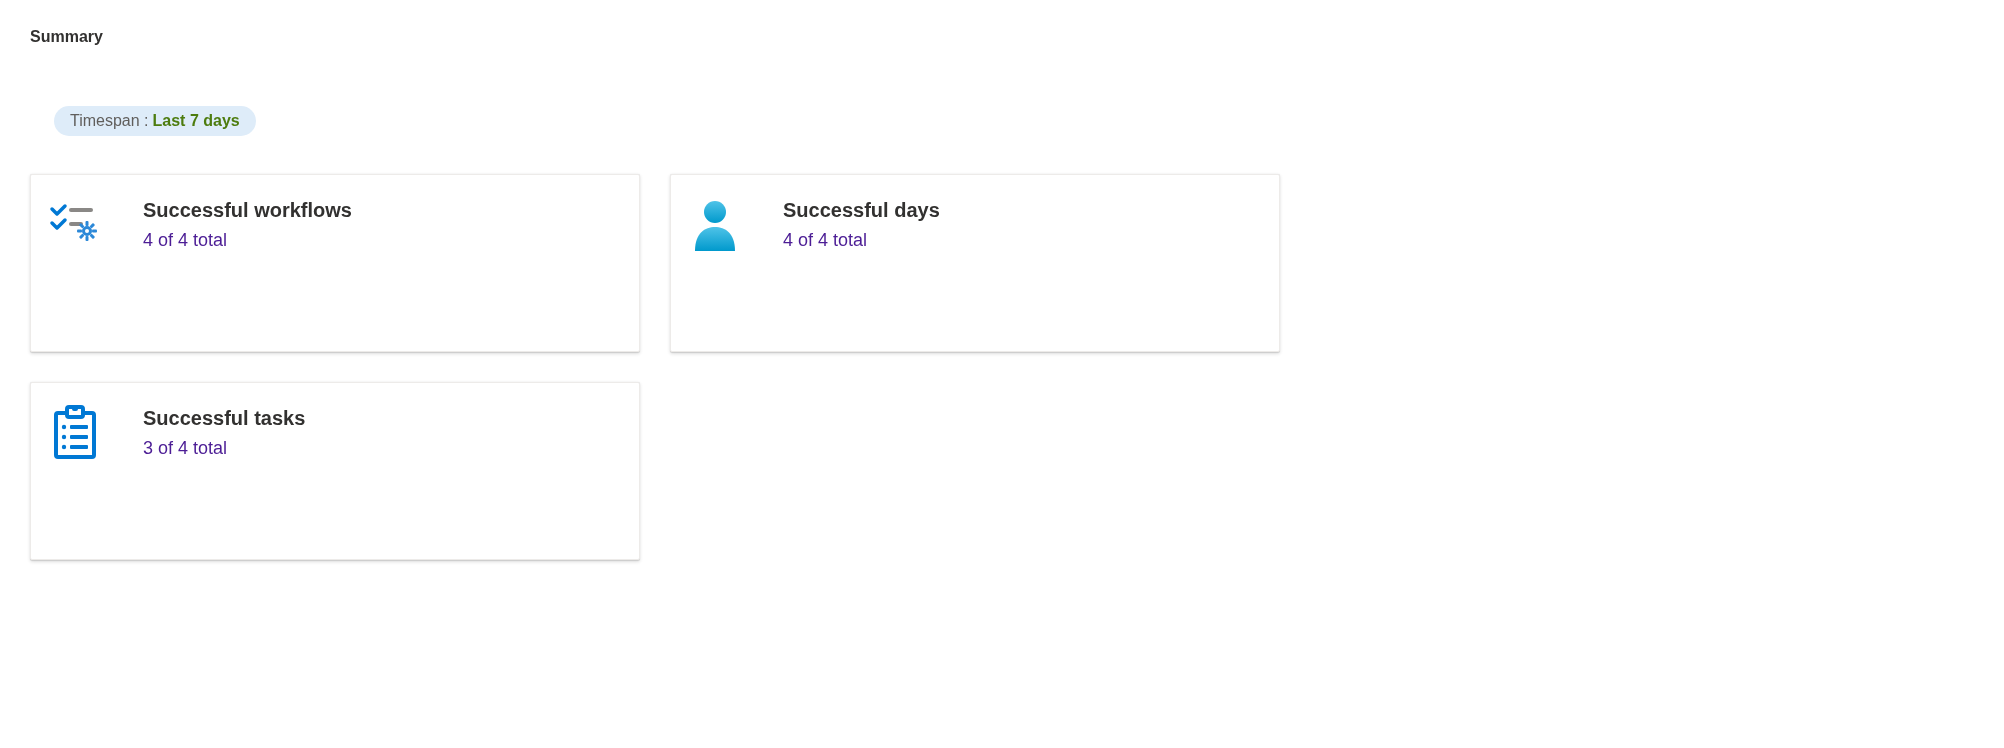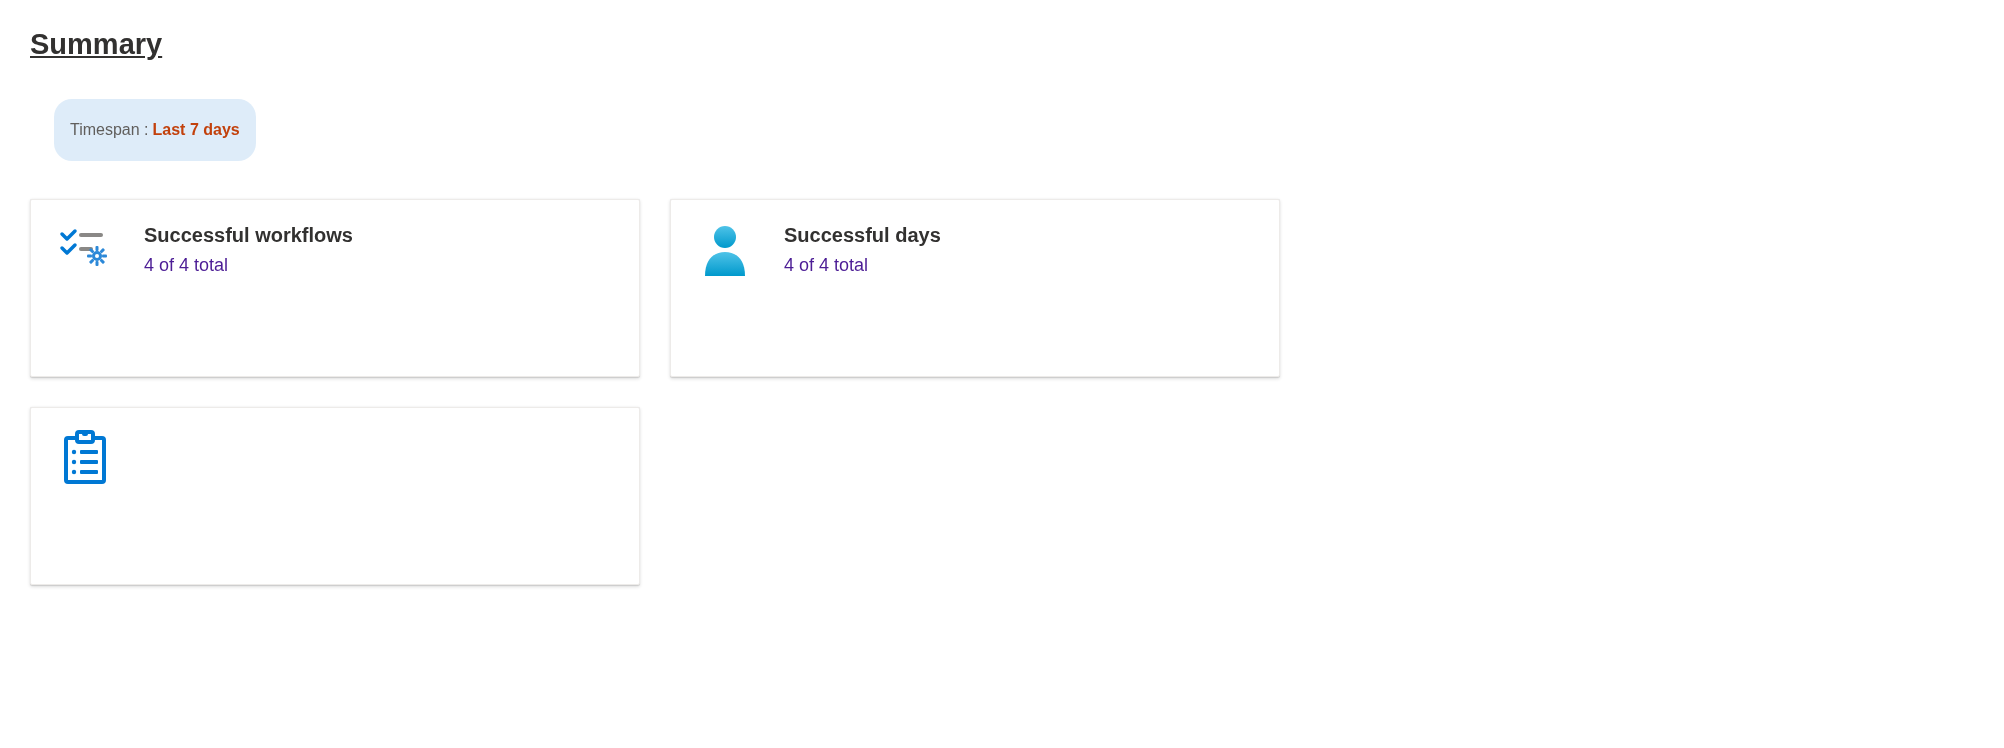--- a/index.html
+++ b/index.html
@@ -7,57 +7,56 @@
       margin: 0;
       padding: 0;
     }
     body {
       font-family: 'Segoe UI', -apple-system, BlinkMacSystemFont, sans-serif;
       background: #ffffff;
       padding: 28px 30px;
       color: #323130;
     }
     .page-title {
-      font-size: 29px;
+      font-size: 16px;
       font-weight: 600;
-      margin-bottom: 38px;
-      text-decoration: underline;
+      margin-bottom: 60px;
     }
     .timespan-pill {
       display: inline-flex;
       align-items: flex-end;
       background: #deecf9;
       border-radius: 18px;
-      padding: 22px 16px;
+      padding: 6px 16px;
       margin-left: 24px;
       margin-bottom: 38px;
       font-size: 16px;
       color: #605e5c;
     }
     .timespan-value {
       font-weight: 600;
-      color: #c2410c;
+      color: #4d7c0f;
       margin-left: 4px;
     }
     .cards-grid {
       display: grid;
       grid-template-columns: 610px 610px;
       gap: 30px;
       max-width: 1280px;
     }
     .card {
       background: #ffffff;
       border: 1px solid #edebe9;
       border-radius: 2px;
       box-shadow: 0 1.6px 3.6px rgba(0,0,0,0.13), 0 0.3px 0.9px rgba(0,0,0,0.11);
-      padding: 22px 26px;
+      padding: 22px 16px;
       height: 178px;
       display: flex;
       align-items: flex-start;
-      gap: 31px;
+      gap: 40px;
     }
     .card-icon {
       width: 56px;
       height: 56px;
       flex-shrink: 0;
       display: flex;
       align-items: center;
       justify-content: center;
     }
     .card-content {
@@ -150,18 +149,22 @@
         <rect x="17" y="2" width="16" height="10" rx="2" fill="#ffffff" stroke="#0078d4" stroke-width="4"></rect>
         <rect x="22" y="0" width="6" height="6" rx="2" fill="#0078d4"></rect>
         <circle cx="14" cy="22" r="2.2" fill="#0078d4"></circle>
         <rect x="20" y="20" width="18" height="4" rx="1" fill="#0078d4"></rect>
         <circle cx="14" cy="32" r="2.2" fill="#0078d4"></circle>
         <rect x="20" y="30" width="18" height="4" rx="1" fill="#0078d4"></rect>
         <circle cx="14" cy="42" r="2.2" fill="#0078d4"></circle>
         <rect x="20" y="40" width="18" height="4" rx="1" fill="#0078d4"></rect>
       </svg>
     </div>
+    <div class="card-content">
+      <div class="card-title">Successful tasks</div>
+      <div class="card-subtitle">3 of 4 total</div>
+    </div>
   </div>
 
 </div>
 
 
 
 
 </body></html>

